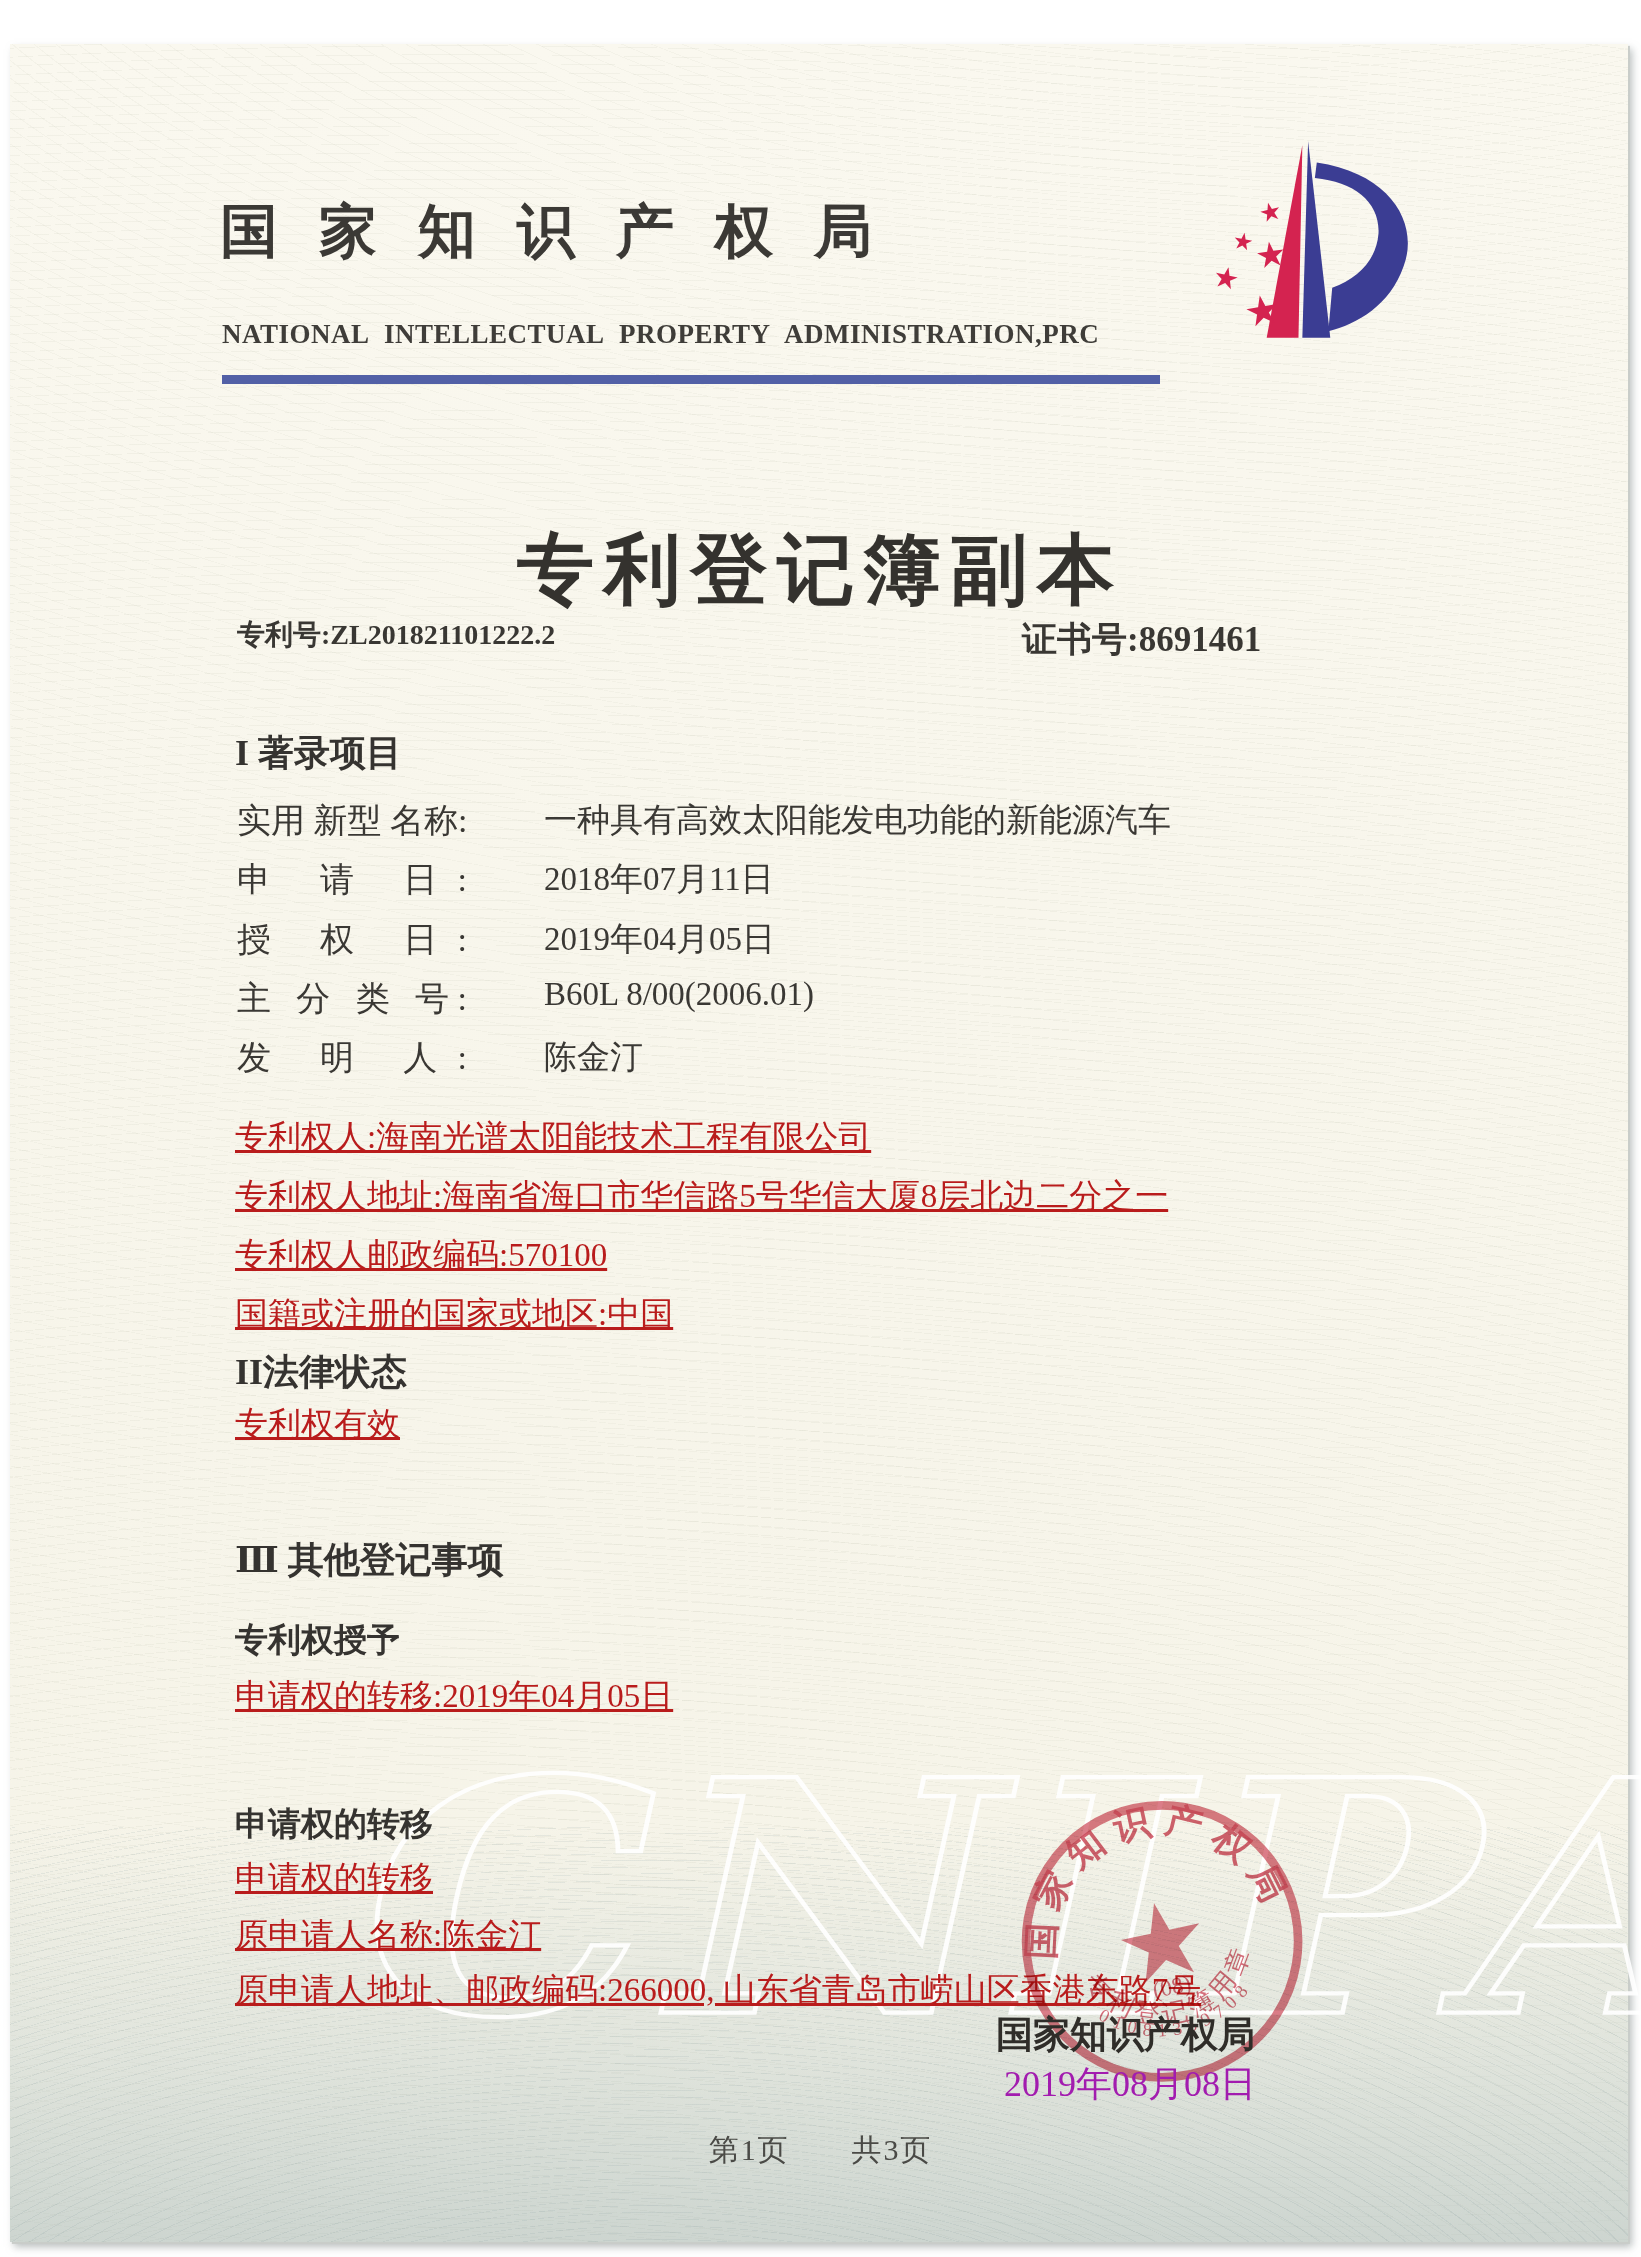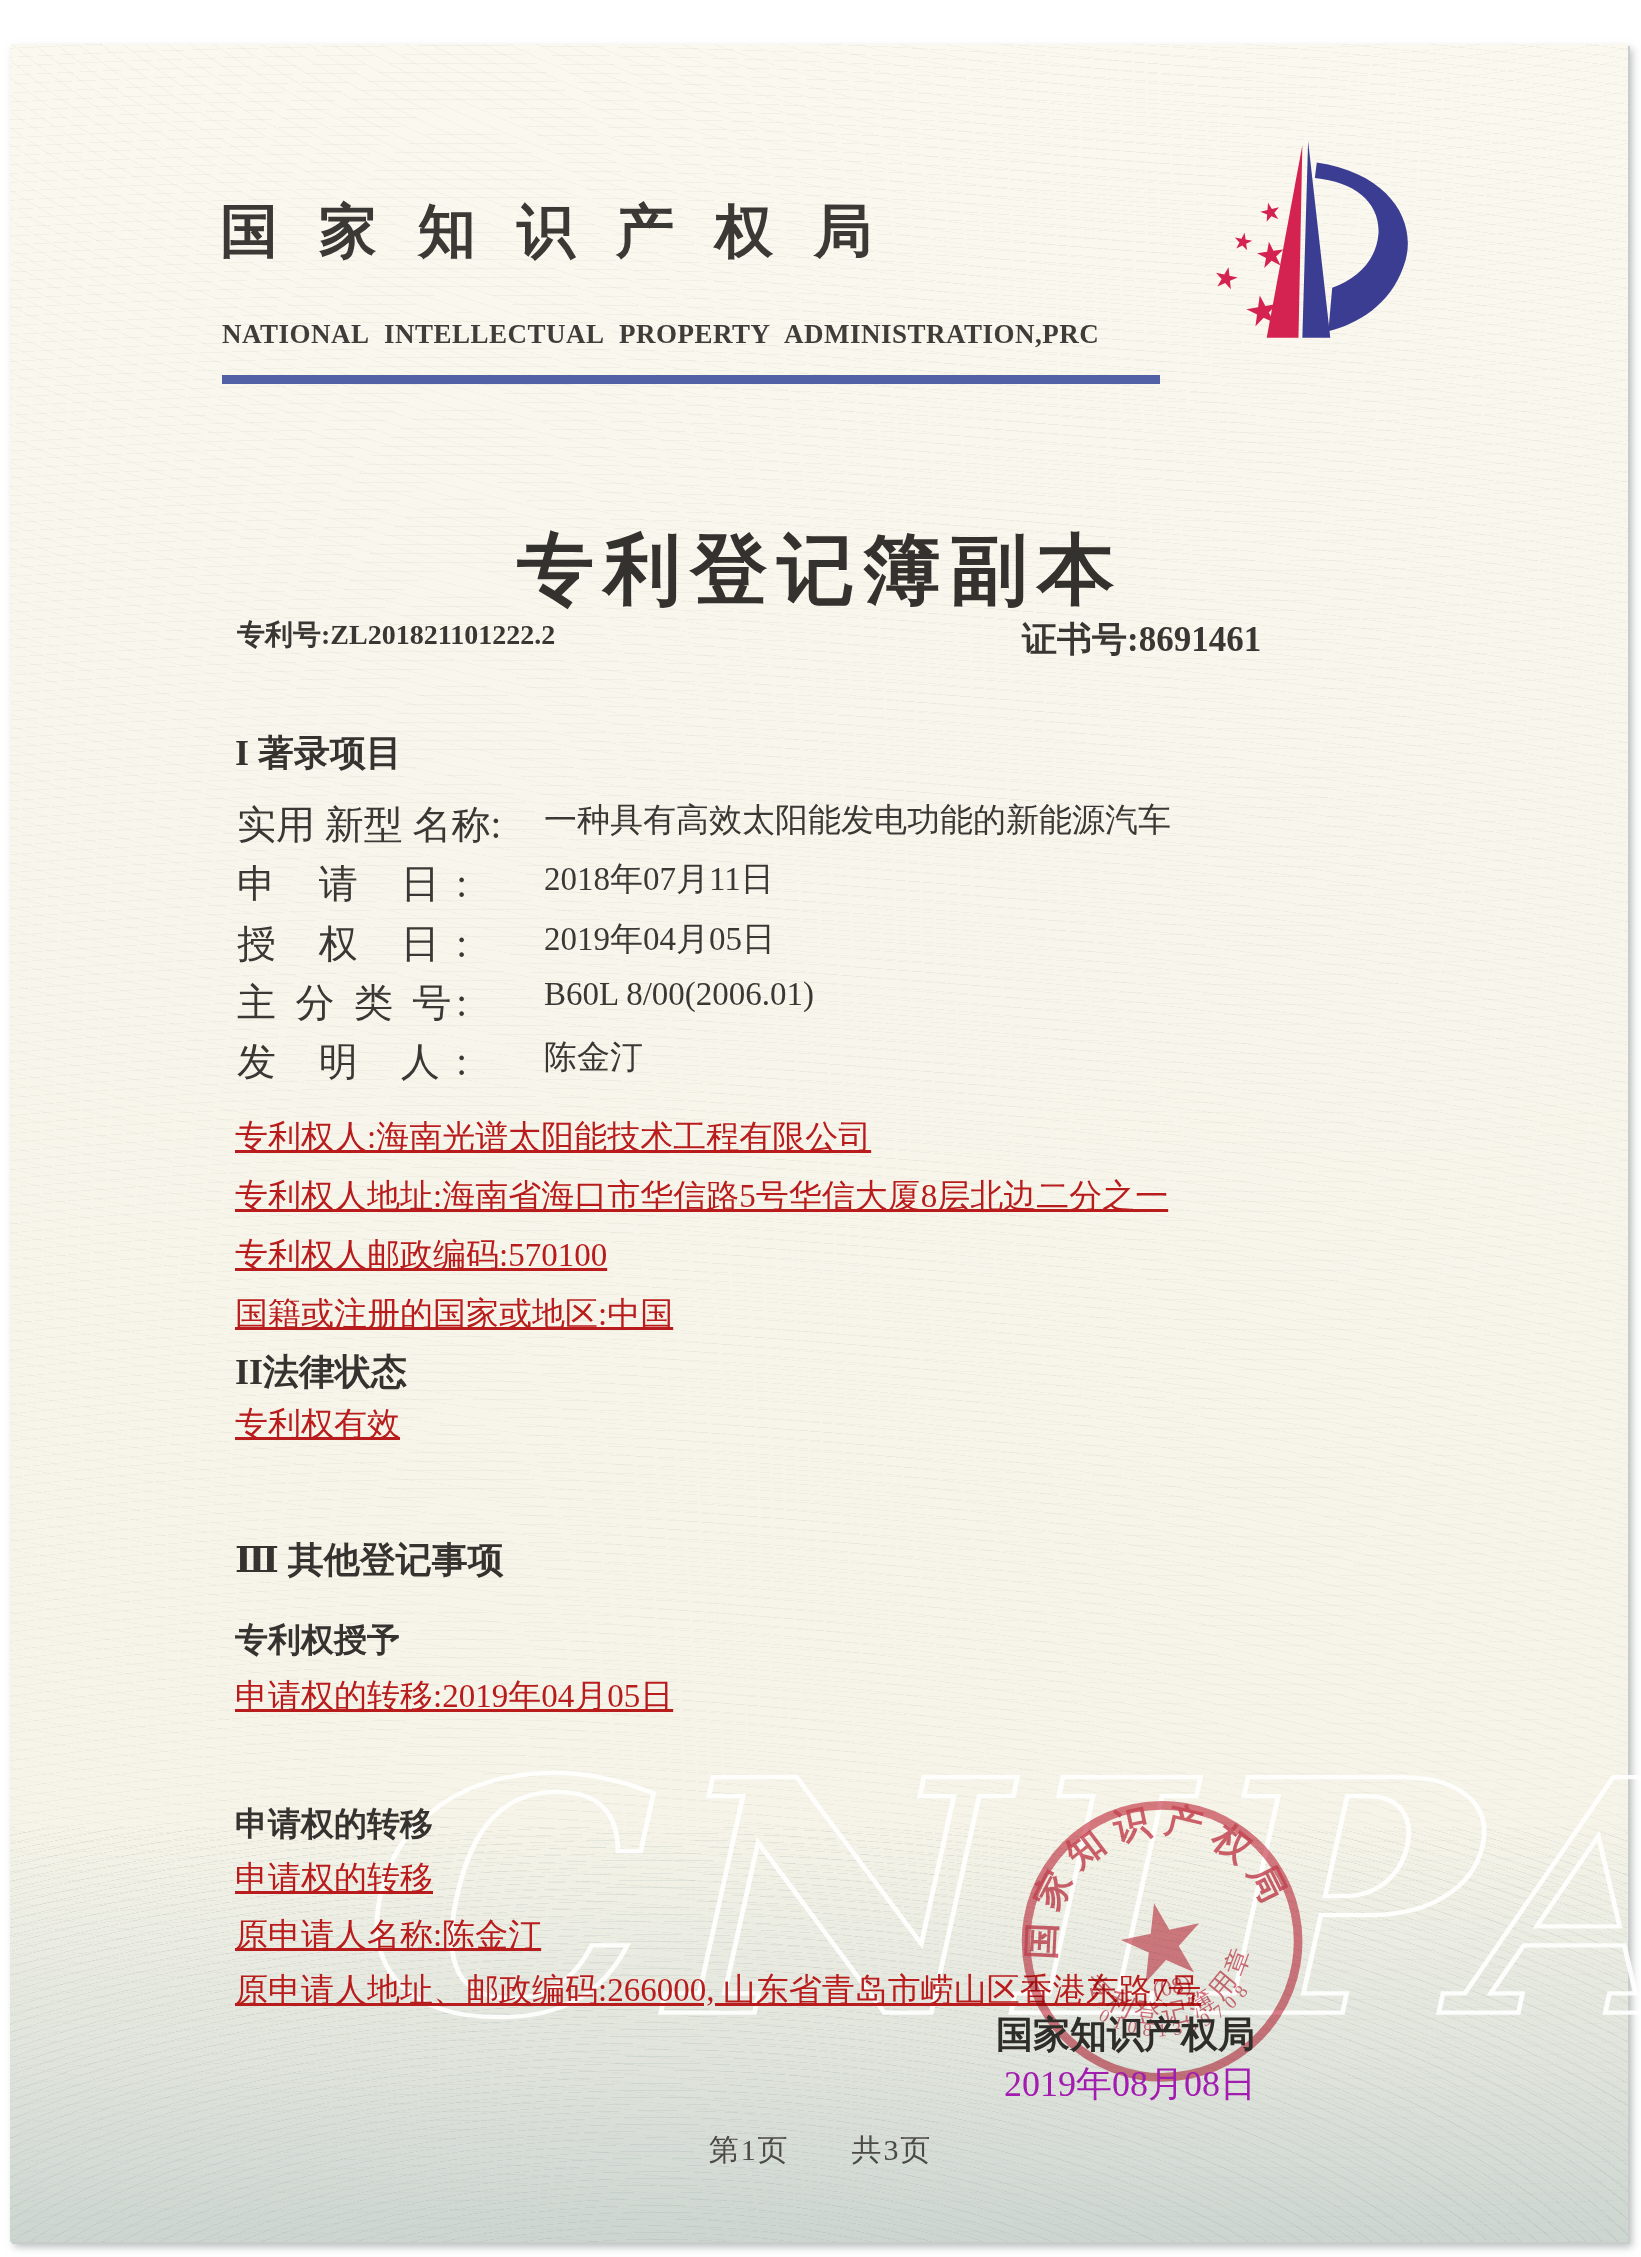--- a/index.html
+++ b/index.html
@@ -32,21 +32,21 @@
   
   .doc-title{left:0;width:1641px;top:475px;text-align:center;font-size:77px;font-weight:bold;
              color:#34322e;letter-spacing:9.7px;z-index:3;margin-top:44px;}
   .patent-no{left:237px;top:616px;font-size:28px;font-weight:bold;color:#393733;z-index:3;}
   .cert-no{left:1022px;top:616px;font-size:35px;font-weight:bold;color:#393733;z-index:3;}
 
   .h-sec{font-size:36px;font-weight:bold;color:#353330;z-index:3;white-space:nowrap;}
   .body-line{font-size:33px;color:#b91c1c;z-index:3;white-space:nowrap;text-decoration:underline;}
 
   .s1row{position:absolute;left:237px;height:46px;z-index:3;white-space:nowrap;}
-  .flabel{display:inline-block;width:230px;font-size:39px;color:#3a3834;
+  .flabel{display:inline-block;width:230px;font-size:34px;color:#3a3834;
           text-align:justify;text-align-last:justify;vertical-align:top;}
   .fvalue{position:absolute;left:307px;top:0;font-size:33px;color:#3a3834;}
 
   
   .watermark{left:365px;top:1738px;z-index:2;font-size:367px;line-height:1;
     font-family:"DejaVu Serif",serif;font-style:italic;font-weight:bold;letter-spacing:13.5px;
     color:transparent;-webkit-text-stroke:4.8px rgba(255,255,255,0.9);
     transform:scaleY(0.88);transform-origin:top left;}
 
   

